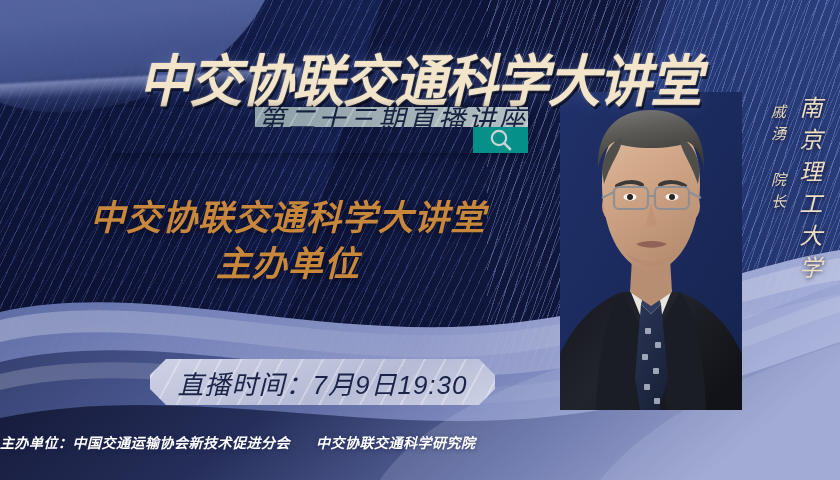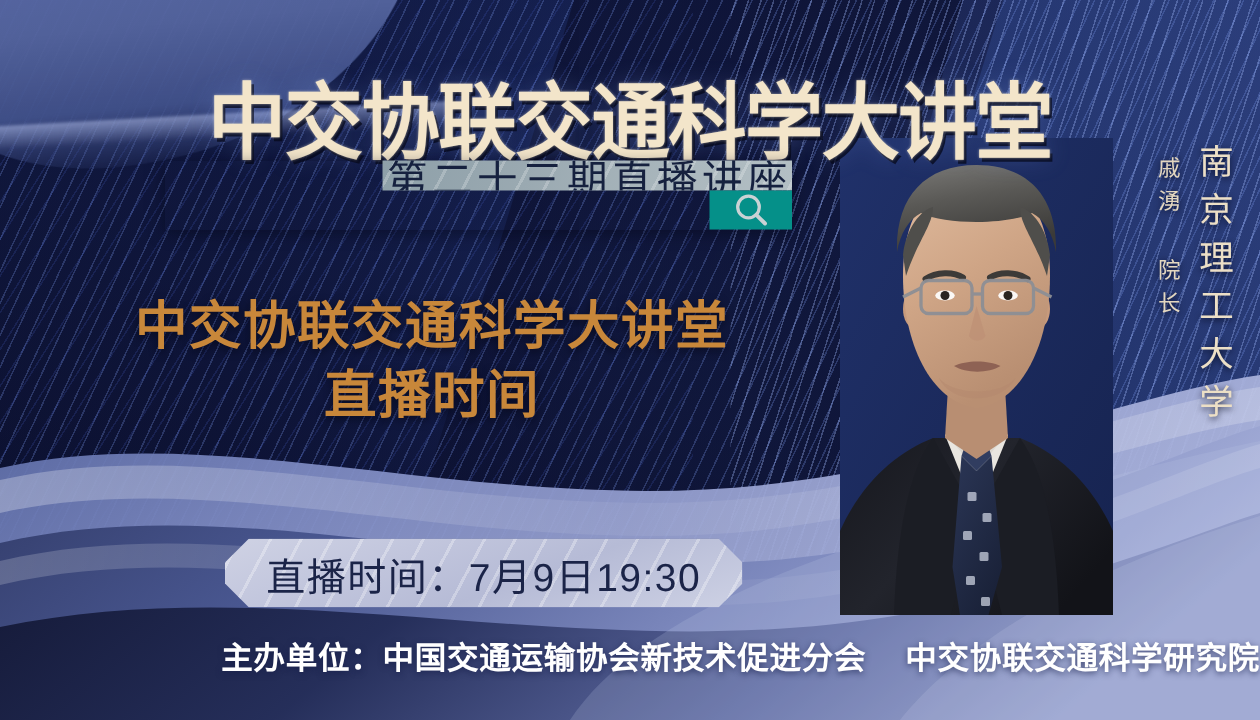--- a/index.html
+++ b/index.html
@@ -5,20 +5,21 @@
   html,body{margin:0;padding:0;background:#000;}
   body{
     font-family:"Liberation Sans","DejaVu Sans",sans-serif;
     -webkit-font-smoothing:antialiased;
   }
   .poster{
     position:relative;
     width:840px;height:480px;
     overflow:hidden;
     background:#0a0c28;
+    font-style:italic;
   }
 
   
   .bg-base{
     position:absolute;inset:0;
     background:
       radial-gradient(120% 90% at 78% 28%, #1d2f63 0%, #162350 38%, #0d1336 66%, #080a24 100%),
       linear-gradient(180deg,#0b0f2e 0%,#0a0c28 100%);
   }
   
@@ -242,22 +243,22 @@
     right:52px;top:104px;
     font-size:15px;
     letter-spacing:7px;
     font-weight:400;
     color:#e3d7c0;
   }
 
   
   .footer{
     position:absolute;left:0;right:0;bottom:28px;
-    text-align:right;
-    font-size:21px;
+    text-align:left;
+    font-size:14px;
     font-weight:700;
     color:#ffffff;
     letter-spacing:0.5px;
     text-shadow:0 1px 4px rgba(20,28,70,.65);
     white-space:nowrap;
   }
   .footer .gap{display:inline-block;width:26px;}
 </style>
 </head>
 <body>
@@ -413,21 +414,21 @@
     <div class="search-box">
       <svg width="26" height="26" viewBox="0 0 26 26">
         <circle cx="11" cy="11" r="7.2" fill="none" stroke="#c9d2d4" stroke-width="2.2"></circle>
         <line x1="16.2" y1="16.2" x2="22" y2="22" stroke="#c9d2d4" stroke-width="2.6" stroke-linecap="round"></line>
       </svg>
     </div>
   </div>
 
   <div class="headline">
     <div>中交协联交通科学大讲堂</div>
-    <div>直播时间</div>
+    <div>主办单位</div>
   </div>
 
   <div class="time-banner">
     <span class="time-text">直播时间：7月9日19:30</span>
   </div>
 
   <div class="v-col v-affil">南京理工大学</div>
   <div class="v-col v-name">戚湧 院长</div>
 
   <div class="footer">

